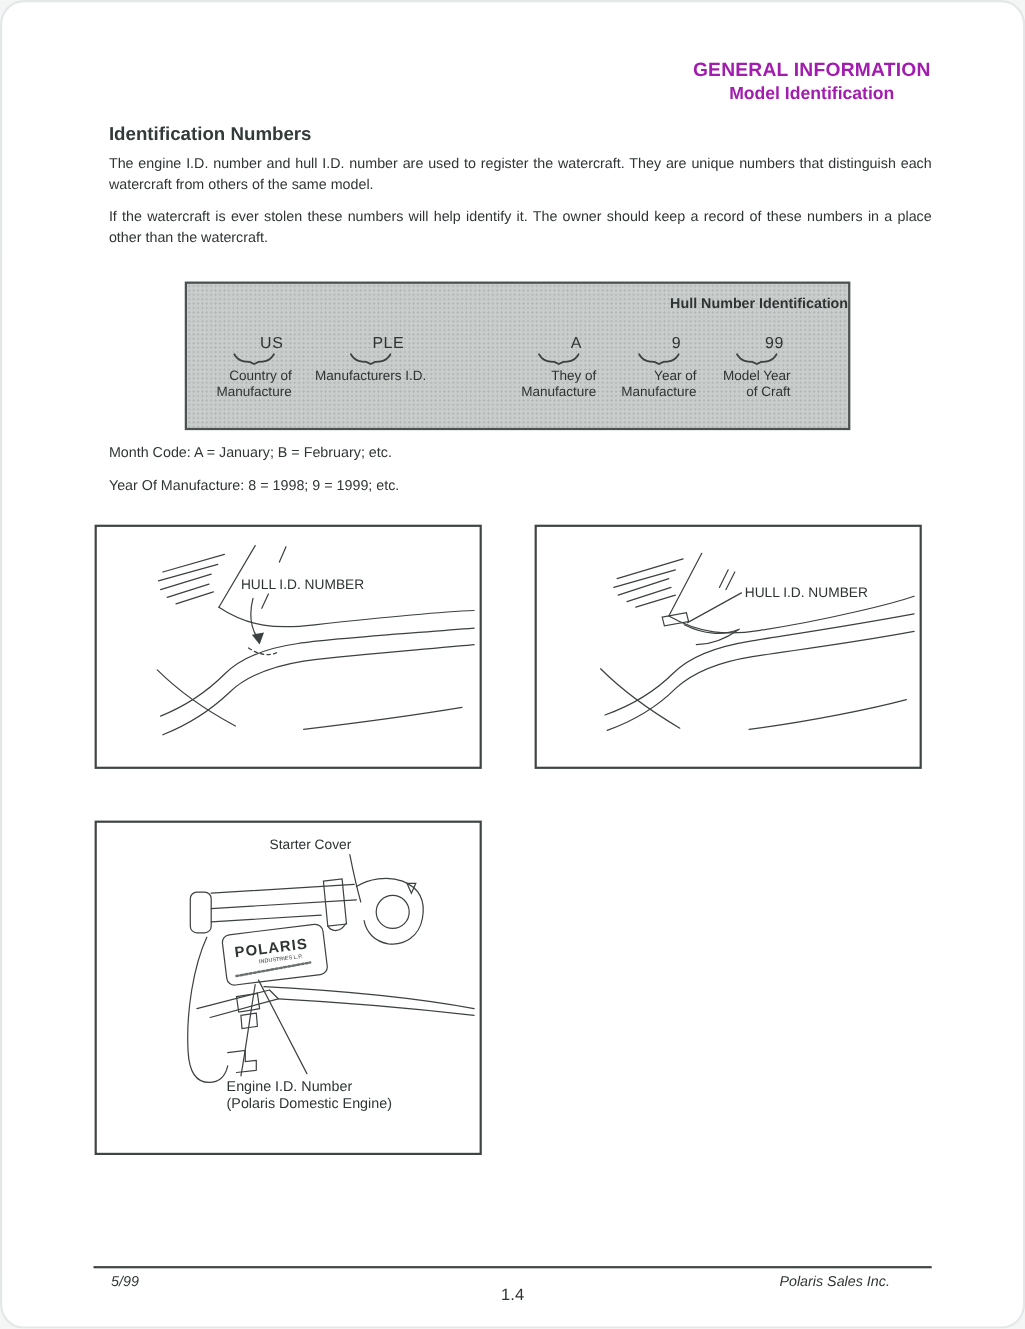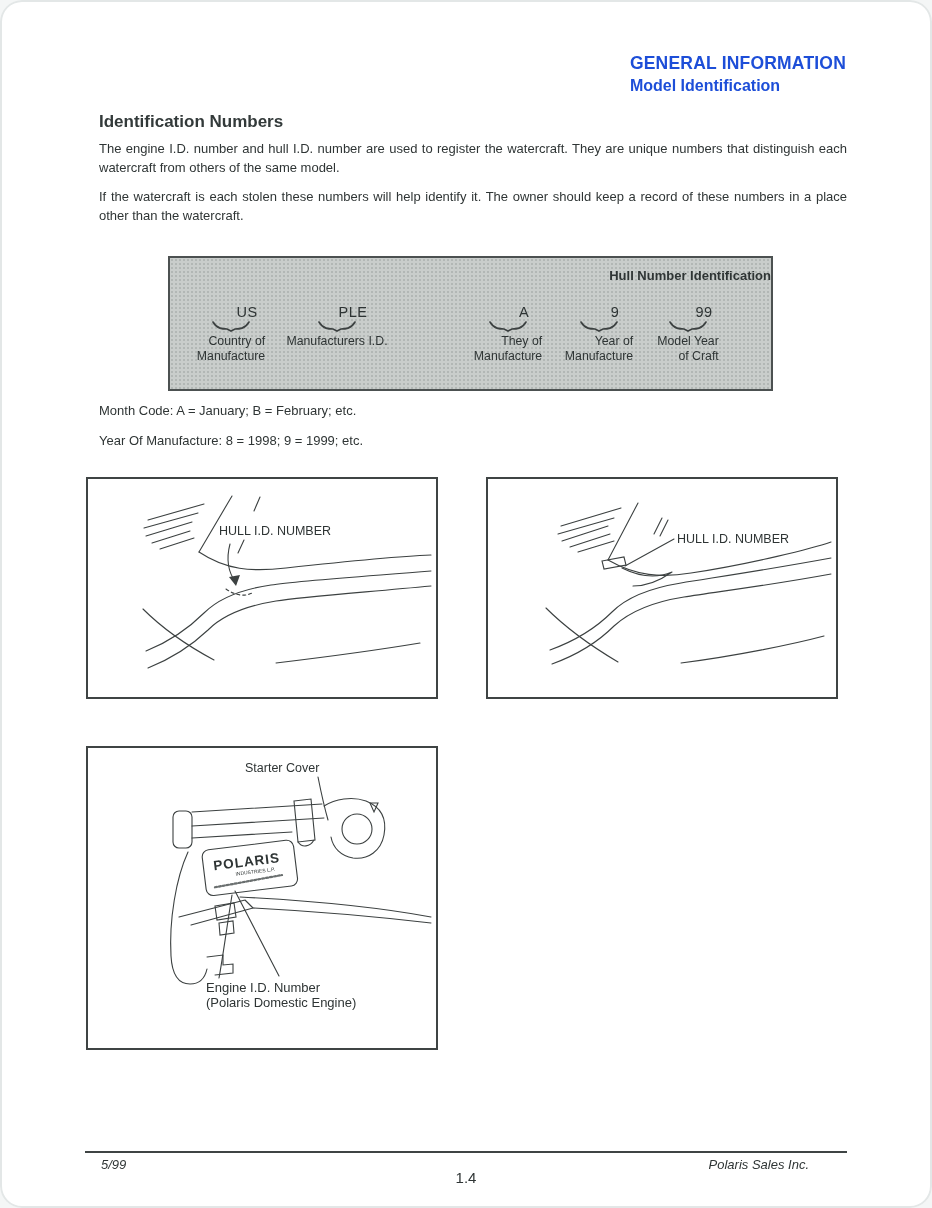--- a/index.html
+++ b/index.html
@@ -3,21 +3,21 @@
 <meta charset="utf-8">
 <style>
   html,body { margin:0; padding:0; background:#f4f6f6; }
   body { font-family:"Liberation Sans", sans-serif; }
   .page {
     position:relative; width:932px; height:1208px; margin:0 auto;
     background:#ffffff; border-radius:22px;
     box-shadow: inset 0 0 0 2px #e3e7e7;
     color:#2f3535; overflow:hidden;
   }
-  .doc-header { position:absolute; top:53px; right:86px; text-align:left; color:#1d4ed8; }
+  .doc-header { position:absolute; top:53px; right:86px; text-align:center; color:#a21caf; }
   .doc-header .l1 { font-size:17.5px; font-weight:bold; letter-spacing:.2px; }
   .doc-header .l2 { font-size:16px; font-weight:bold; margin-top:3px; }
 
   .section-title { position:absolute; left:99px; top:112px; font-size:17px; font-weight:bold; color:#333a3a; }
   .para { position:absolute; left:99px; width:748px; font-size:13px; line-height:18.5px; text-align:justify; }
   .para.p1 { top:140px; }
   .para.p2 { top:188px; }
 
   .hull-box {
     position:absolute; left:168px; top:256px; width:601px; height:131px;
@@ -53,21 +53,21 @@
 
 <div class="page">
 
   <div class="doc-header">
     <div class="l1">GENERAL INFORMATION</div>
     <div class="l2">Model Identification</div>
   </div>
 
   <div class="section-title">Identification Numbers</div>
   <div class="para p1">The engine I.D. number and hull I.D. number are used to register the watercraft.  They are unique numbers that distinguish each watercraft from others of the same model.</div>
-  <div class="para p2">If the watercraft is each stolen these numbers will help identify it.  The owner should keep a record of these numbers in a place other than the watercraft.</div>
+  <div class="para p2">If the watercraft is ever stolen these numbers will help identify it.  The owner should keep a record of these numbers in a place other than the watercraft.</div>
 
   <div class="hull-box">
     <div class="hull-box-title">Hull Number Identification</div>
 
     <div class="hull-col" style="left:-9px">
       <span class="code">US</span>
       <svg class="brace" width="38" height="12" viewBox="0 0 38 12">
           <path d="M1,2 C5,9 11,9 15,9 L19,11 L23,9 C27,9 33,9 37,2" stroke="#3c4141" stroke-width="1.6" fill="none" stroke-linecap="round"></path>
         </svg>
       <span class="lbl">Country of

